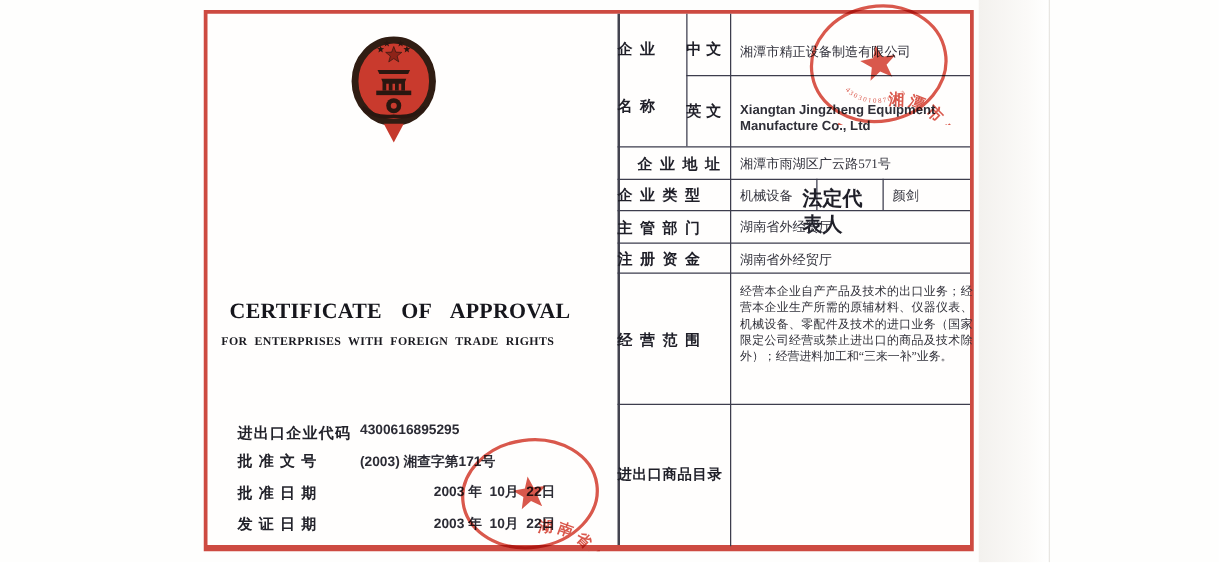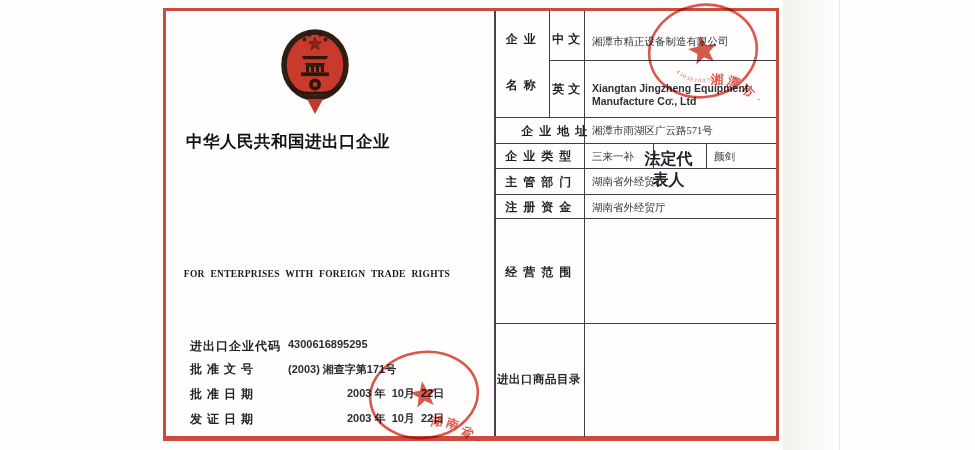--- a/index.html
+++ b/index.html
@@ -12,36 +12,36 @@
   .divider-v{position:absolute;left:328px;top:0;width:2px;height:100%;background:#43434f;}
 
   
   .emblem{position:absolute;left:114px;top:16px;}
   .title-cn1{position:absolute;left:2px;top:120px;width:240px;text-align:center;
         font-size:16.5px;font-weight:700;letter-spacing:.5px;color:#111116;}
   .title-cn2{position:absolute;left:17px;top:158px;width:210px;text-align:center;
         font-size:33px;font-weight:900;letter-spacing:11px;color:#0c0c10;}
   .title-en{position:absolute;left:14px;top:227px;width:280px;text-align:center;
         font-size:17.5px;font-weight:700;word-spacing:11px;letter-spacing:.2px;color:#16161c;}
-  .sub-en{position:absolute;width:280px;text-align:center;font-size:9.5px;font-weight:700;
+  .sub-en{position:absolute;width:280px;text-align:left;font-size:9.5px;font-weight:700;
         word-spacing:3px;letter-spacing:.3px;color:#1a1a20;}
   .sub-en1{left:11px;top:258px;}
   .sub-en2{left:11px;top:271px;}
   .fld-label{position:absolute;left:24px;font-size:12px;font-weight:600;letter-spacing:1px;color:#22222a;}
   .fld-value{position:absolute;left:122px;font-size:11px;font-weight:700;
         font-family:"Liberation Sans","DejaVu Sans",sans-serif;color:#2c2c35;text-align:right;}
   .fld-date{position:absolute;left:181px;font-size:11px;font-weight:700;white-space:pre;
         font-family:"Liberation Sans","DejaVu Sans",sans-serif;color:#2c2c35;}
 
   
   .right-pane{position:absolute;left:328px;top:0;width:282px;height:426px;}
   .hline{position:absolute;height:1px;background:#3d3d4d;}
   .vline{position:absolute;width:1px;background:#3d3d4d;}
   .cell-label{position:absolute;font-size:12px;font-weight:600;letter-spacing:1.5px;
-        color:#1f1f28;text-align:center;}
+        color:#1f1f28;text-align:left;}
   .cell-value{position:absolute;font-size:10.5px;color:#32323c;}
   .cell-value-en{position:absolute;font-size:10.5px;font-weight:700;color:#2f2f38;
         font-family:"Liberation Sans","DejaVu Sans",sans-serif;}
   .scope-text{position:absolute;left:98px;top:217px;width:186px;font-size:9.5px;
         line-height:13px;color:#2f2f38;text-align:justify;}
 
   
   .seal{position:absolute;mix-blend-mode:multiply;opacity:.92;z-index:6;}
 </style>
 </head>
@@ -70,21 +70,21 @@
       <rect x="29" y="40" width="2" height="5.5" fill="#c93a2d"></rect>
       <rect x="34" y="40" width="2" height="5.5" fill="#c93a2d"></rect>
       <rect x="39" y="40" width="2" height="5.5" fill="#c93a2d"></rect>
       <rect x="21" y="45.5" width="28" height="3.6" fill="#2a1710"></rect>
       <circle cx="35" cy="57.5" r="6" fill="#2a1710"></circle>
       <circle cx="35" cy="57.5" r="2.4" fill="#c93a2d"></circle>
       <path d="M10 59 Q20 68 35 66 Q50 68 60 59" stroke="#2a1710" stroke-width="3" fill="none"></path>
       <path d="M27 72 L35 87 L43 72 Z" fill="#c5392c"></path>
     </svg>
 
-    <div class="title-cn1">中华人民共和国进出口企业</div>
+    <div class="title-en">CERTIFICATE OF APPROVAL</div>
     <div class="sub-en sub-en1">FOR ENTERPRISES WITH FOREIGN TRADE RIGHTS</div>
 
     <div class="fld-label" style="top:327px">进出口企业代码</div>
     <div class="fld-value" style="top:327px">4300616895295</div>
 
     <div class="fld-label" style="top:350px">批 准 文 号</div>
     <div class="fld-value" style="top:351px;font-weight:600">(2003) 湘查字第171号</div>
 
     <div class="fld-label" style="top:375px">批 准 日 期</div>
     <div class="fld-date" style="top:375px">2003 年  10月  22日</div>
@@ -111,31 +111,32 @@
       <div class="cell-label" style="left:55px;top:20px;width:35px;letter-spacing:.5px">中 文</div>
       <div class="cell-value" style="left:98px;top:24px">湘潭市精正设备制造有限公司</div>
       <div class="cell-label" style="left:55px;top:70px;width:35px;letter-spacing:.5px">英 文</div>
       <div class="cell-value-en" style="left:98px;top:71px">Xiangtan Jingzheng Equipment</div>
       <div class="cell-value-en" style="left:98px;top:84px">Manufacture Co., Ltd</div>
 
       <div class="cell-label" style="left:16px;top:112px;width:90px">企 业 地 址</div>
       <div class="cell-value" style="left:98px;top:113px">湘潭市雨湖区广云路571号</div>
 
       <div class="cell-label" style="left:0;top:137px;width:90px">企 业 类 型</div>
-      <div class="cell-value" style="left:98px;top:139px">三来一补</div>
+      <div class="cell-value" style="left:98px;top:139px">机械设备</div>
       <div class="cell-label" style="left:148px;top:138px;width:53px;font-size:16px;letter-spacing:0">法定代表人</div>
       <div class="cell-value" style="left:220px;top:139px">颜剑</div>
 
       <div class="cell-label" style="left:0;top:163px;width:90px">主 管 部 门</div>
       <div class="cell-value" style="left:98px;top:164px">湖南省外经贸厅</div>
 
       <div class="cell-label" style="left:0;top:188px;width:90px">注 册 资 金</div>
       <div class="cell-value" style="left:98px;top:190px">湖南省外经贸厅</div>
 
       <div class="cell-label" style="left:0;top:253px;width:90px">经 营 范 围</div>
+      <div class="scope-text">经营本企业自产产品及技术的出口业务；经营本企业生产所需的原辅材料、仪器仪表、机械设备、零配件及技术的进口业务（国家限定公司经营或禁止进出口的商品及技术除外）；经营进料加工和“三来一补”业务。</div>
 
       <div class="cell-label" style="left:0;top:361px;width:90px;font-size:11.5px;letter-spacing:.5px">进出口商品目录</div>
     </div>
   </div>
 
   <svg class="seal" style="left:645px;top:1px" width="116" height="99" viewBox="0 0 116 99">
     <g transform="rotate(-10 58 50)">
       <ellipse cx="58" cy="50" rx="54" ry="46" fill="none" stroke="#d6493c" stroke-width="2.6"></ellipse>
       <path id="sealArcC" d="M58 84 A40 33 0 1 1 57.9 84" fill="none"></path>
       <text font-size="12.5" letter-spacing="2.6" fill="#d6493c" font-weight="bold">

